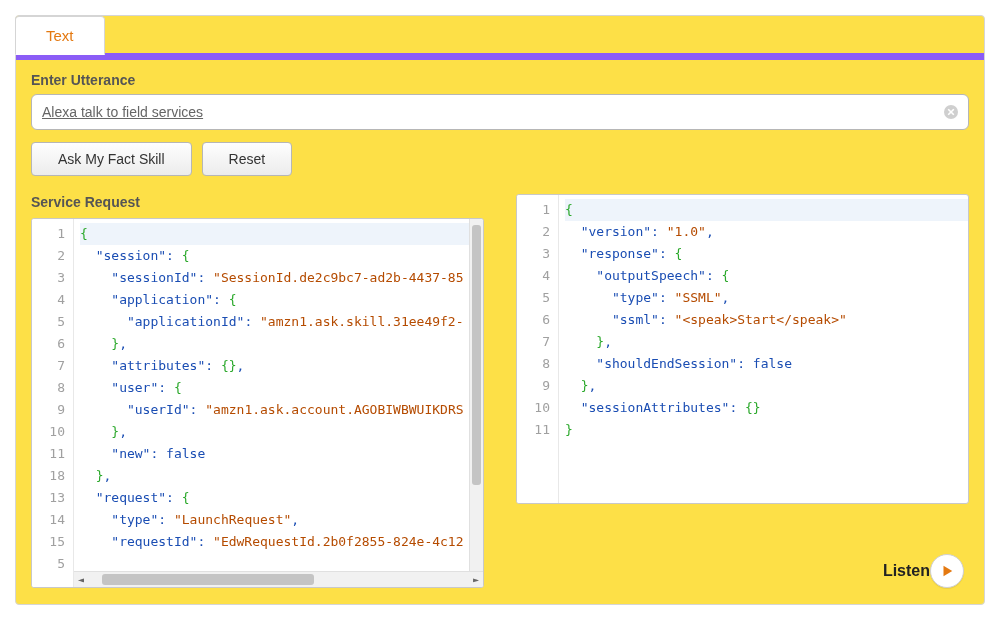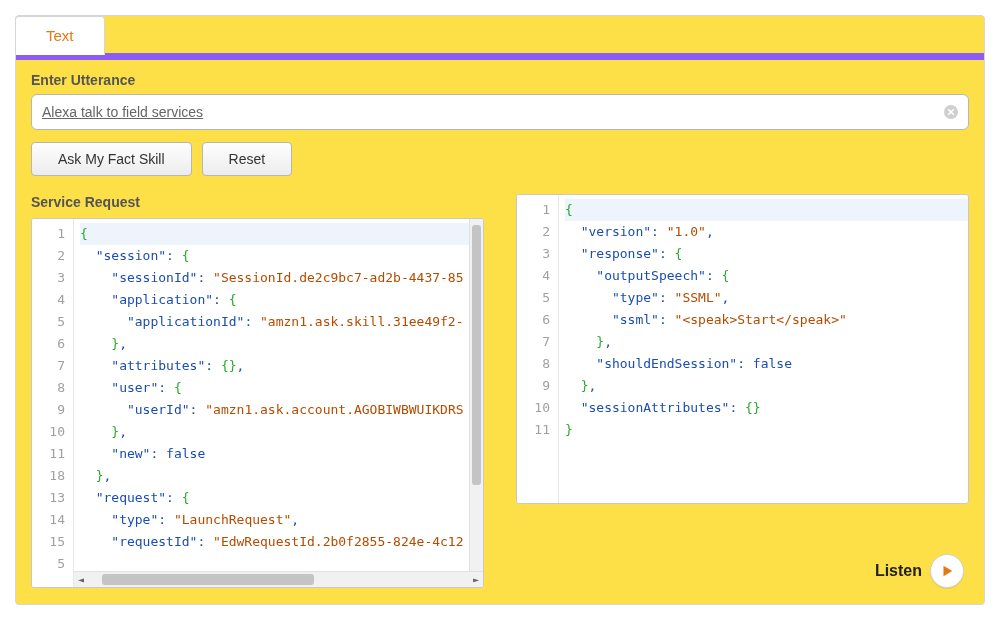--- a/index.html
+++ b/index.html
@@ -145,21 +145,21 @@
   }
   .htrack { flex:1; position:relative; height:100%; margin:0 14px;}
   .hthumb { position:absolute; top:2px; bottom:2px; left:0; width:60%; background:#c4c4c4; border-radius:3px;}
   .harrow { width:14px; text-align:center; color:#666; font-size:10px; cursor:pointer;}
   .listen-row {
     position:absolute;
     right:20px;
     bottom:16px;
     display:flex;
     align-items:center;
-    gap:8px;
+    gap:0;
   }
   .listen-label { font-weight:700; color:#222; font-size:16px;}
   .play-btn {
     width:34px;height:34px;border-radius:50%;
     border:1px solid #d0d0d0;
     background:#fff;
     display:flex;align-items:center;justify-content:center;
     cursor:pointer;
     box-shadow:0 1px 1px rgba(0,0,0,0.08);
   }

